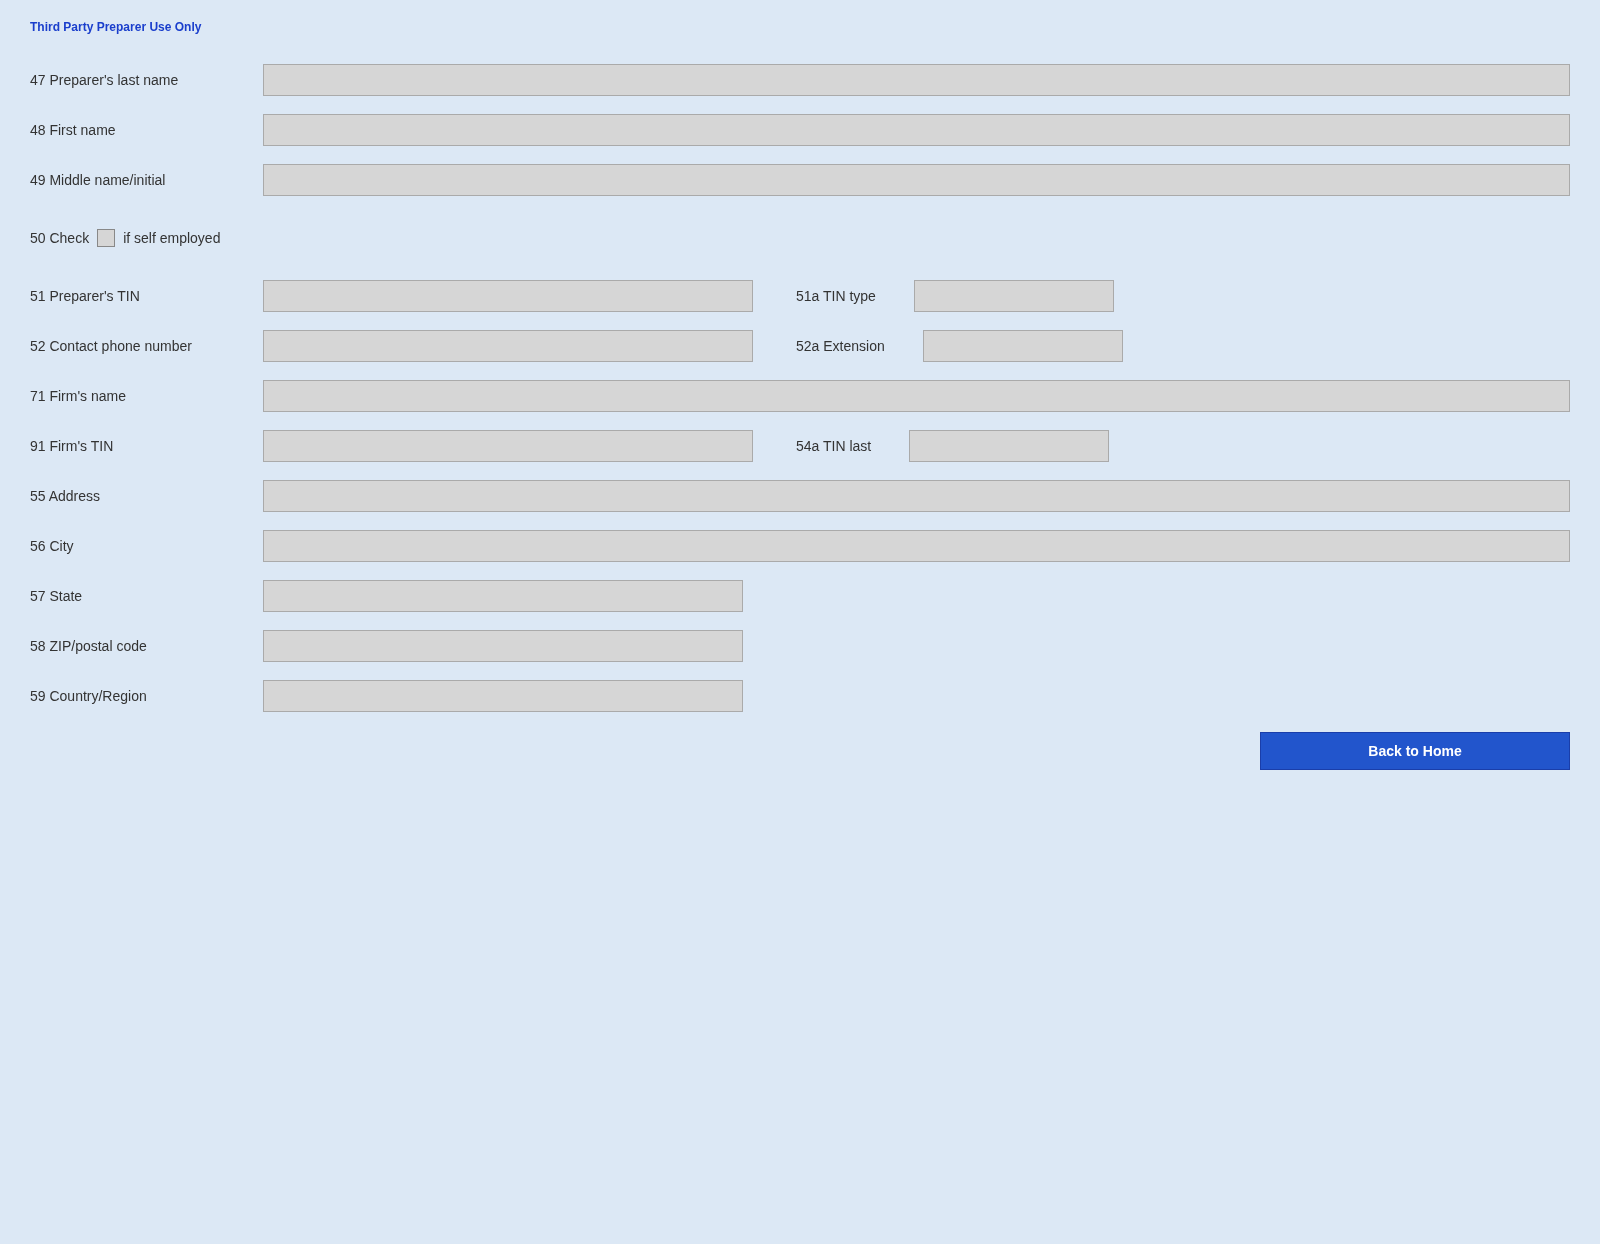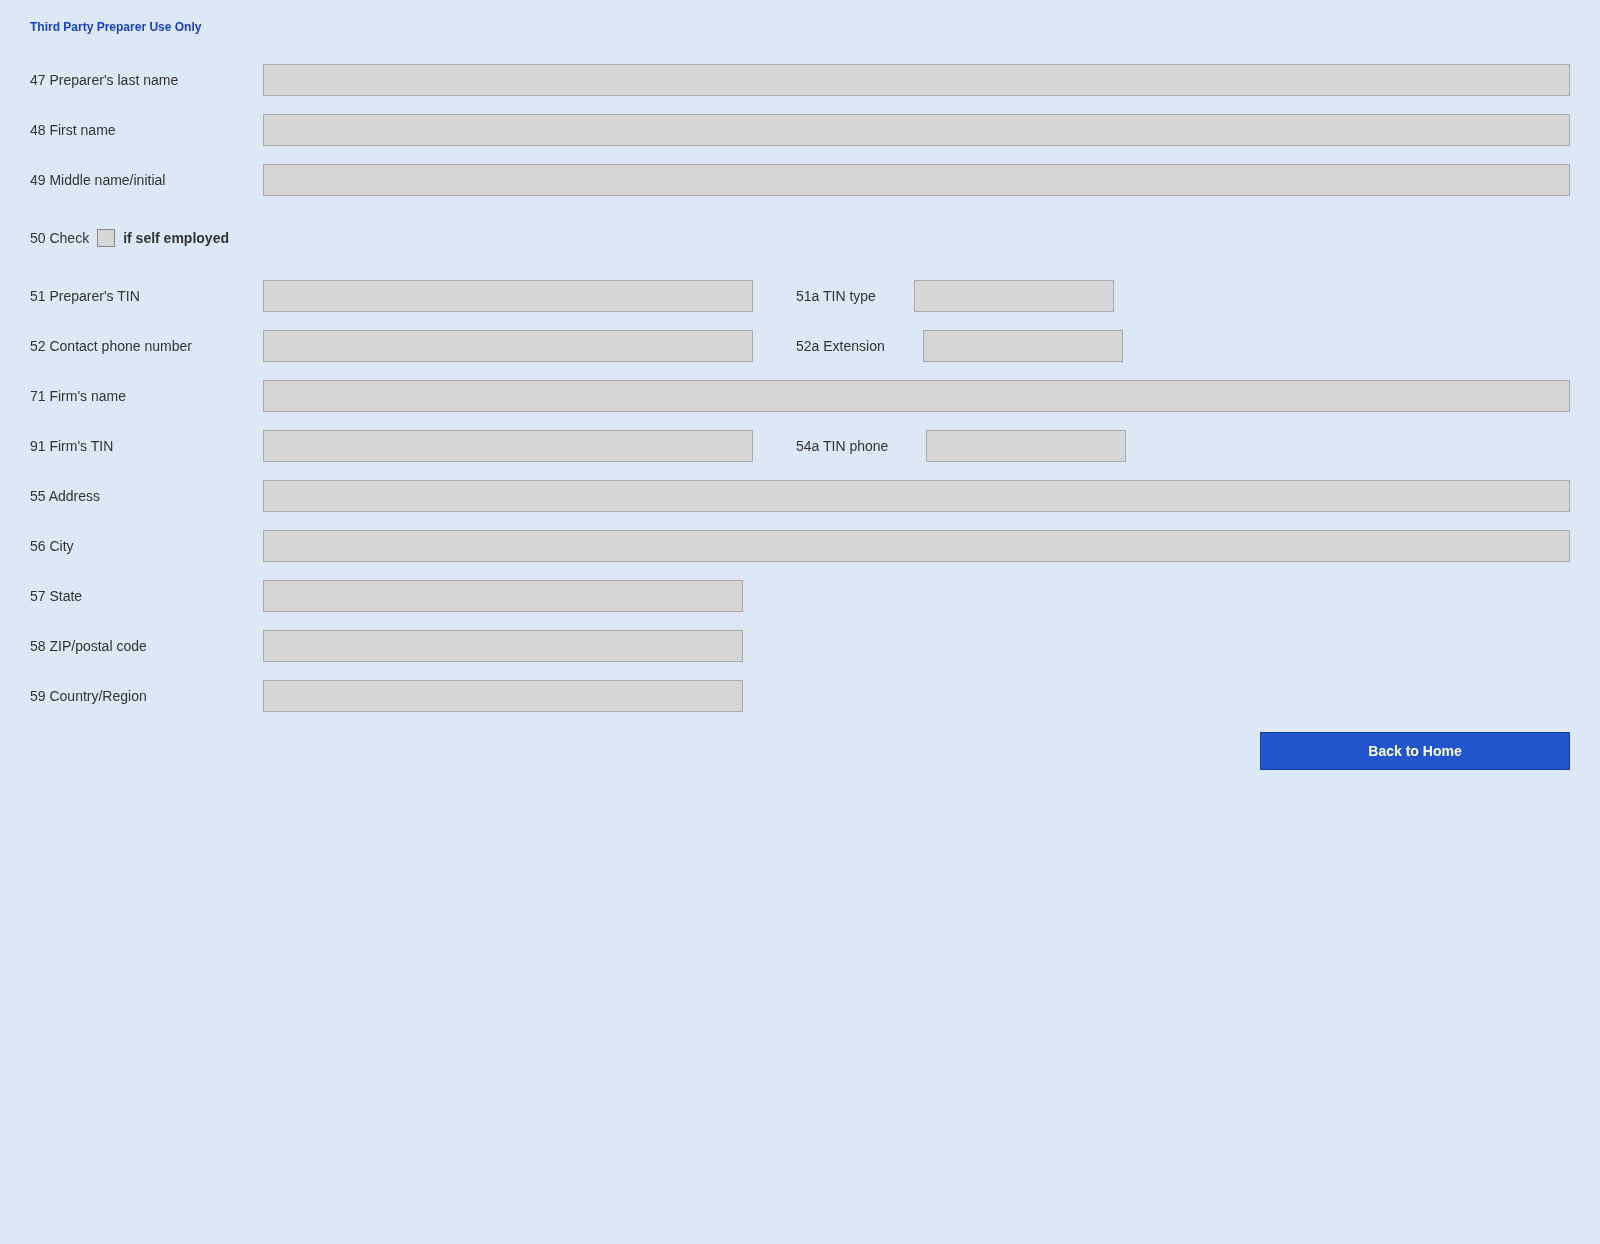--- a/index.html
+++ b/index.html
@@ -97,21 +97,20 @@
       border: 1px solid #888;
       background-color: #d6d6d6;
       display: inline-block;
       cursor: pointer;
     }
 
     .checkbox-label-post {
       color: #333;
       font-size: 14px;
       margin-left: 8px;
-      font-weight: bold;
     }
 
     .spacer {
       height: 15px;
     }
 
     .back-to-home-row {
       display: flex;
       justify-content: flex-end;
       margin-top: 20px;
@@ -175,21 +174,21 @@
   </div>
 
   <div class="form-row">
     <div class="form-label">71 Firm's name</div>
     <input type="text" class="form-input" value="" style="">
   </div>
 
   <div class="form-row">
     <div class="form-label">91 Firm's TIN</div>
     <input type="text" class="form-input-medium" value="" style="">
-    <span class="secondary-label">54a  TIN phone</span>
+    <span class="secondary-label">54a  TIN last</span>
     <input type="text" class="form-input-small" value="" style="">
   </div>
 
   <div class="form-row">
     <div class="form-label">55 Address</div>
     <input type="text" class="form-input" value="" style="">
   </div>
 
   <div class="form-row">
     <div class="form-label">56  City</div>

